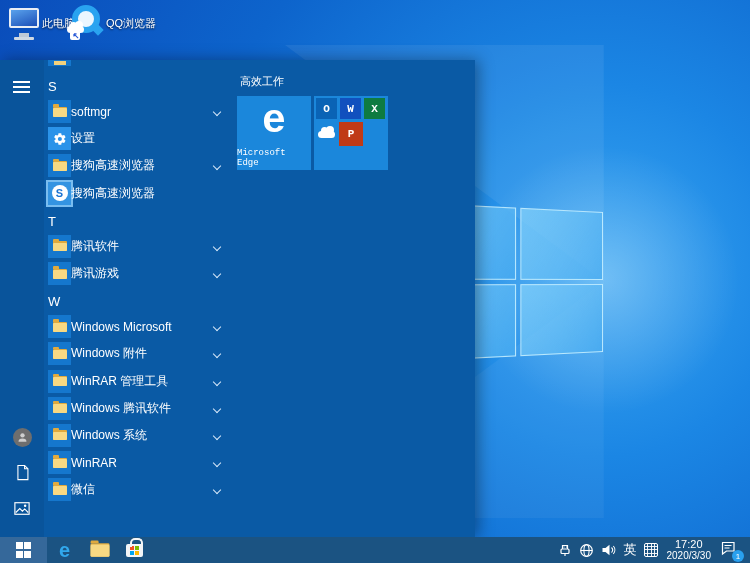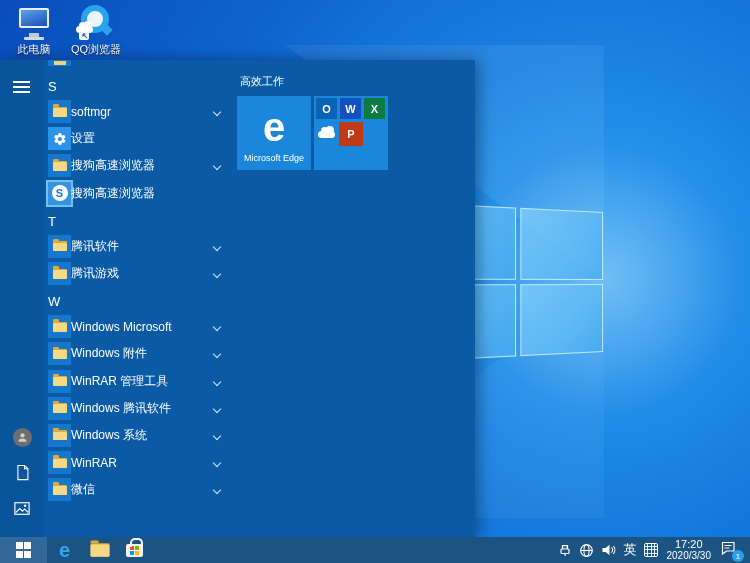--- a/index.html
+++ b/index.html
@@ -17,21 +17,21 @@
   .logo-glow { position:absolute; left:440px; top:130px; width:330px; height:300px;
     background:radial-gradient(circle, rgba(255,255,255,0.28) 0%, rgba(255,255,255,0) 60%); }
   .win-window { position:absolute; top:212px; right:147px; width:170px; height:140px;
     transform:perspective(500px) rotateY(20deg); transform-origin:100% 50%;
     display:grid; grid-template-columns:1fr 1fr; grid-template-rows:1fr 1fr; gap:4px; }
   .win-pane { background:linear-gradient(120deg, rgba(140,215,252,0.65), rgba(70,170,240,0.8));
     border:1.5px solid rgba(200,240,255,0.85); }
 
   
   .desktop-icons { position:absolute; left:6px; top:4px; display:flex; gap:6px; z-index:3; }
-  .d-icon { width:56px; display:flex; flex-direction:column; align-items:center; cursor:default; }
+  .d-icon { width:56px; display:flex; flex-direction:row; align-items:center; cursor:default; }
   .d-icon .art { height:36px; display:flex; align-items:flex-end; justify-content:center; position:relative; }
   .d-icon .lbl { margin-top:2px; font-size:11px; color:#fff; text-shadow:0 1px 2px rgba(0,0,0,0.7); white-space:nowrap; }
   .pc-screen { width:30px; height:20px; border:2px solid #e9eef5; border-radius:2px;
     background:linear-gradient(160deg,#5aa2ec,#1b4fb8); }
   .pc-stand { position:absolute; bottom:2px; left:50%; transform:translateX(-50%);
     width:10px; height:5px; background:#bec9d6; }
   .pc-base { position:absolute; bottom:0; left:50%; transform:translateX(-50%);
     width:20px; height:3px; background:#cfd8e2; border-radius:1px; }
   .bb-back { position:absolute; left:6px; top:2px; width:18px; height:13px;
     background:linear-gradient(150deg,#4b8de4,#173f96); border:2px solid #d8e0ea; border-radius:1px; }
@@ -80,21 +80,21 @@
     background:#e0aa3e; border-radius:1px 1px 0 0; }
   .folder::after { content:""; position:absolute; left:0; top:1.2px; width:14px; height:8.8px;
     background:#f7d983; border-radius:1px; }
   .sogou { width:16px; height:16px; background:#fff; border-radius:50%; color:#1b74d2;
     font-weight:bold; font-size:11px; display:flex; align-items:center; justify-content:center; }
   .app-label { color:#fff; font-size:12px; white-space:nowrap; }
   .chev { position:absolute; right:6px; top:11px; width:6px; height:6px;
     border-right:1.4px solid #d7e8fa; border-bottom:1.4px solid #d7e8fa; transform:rotate(45deg); }
 
   
-  .tiles-area { position:absolute; left:240px; top:14px; }
+  .tiles-area { position:absolute; left:240px; top:14px;font-family:Liberation Mono, monospace; }
   .group-label { color:#fff; font-size:11px; margin-bottom:7px; cursor:pointer; }
   .tiles-canvas { position:relative; width:220px; height:90px; }
   .edge-tile { position:absolute; left:-3px; top:0; width:74px; height:74px; background:#1b87db;
     display:flex; flex-direction:column; align-items:center; justify-content:center; cursor:pointer; }
   .edge-e { color:#fff; font-size:40px; font-weight:bold; line-height:40px; margin-top:4px; }
   .edge-lbl { color:#fff; font-size:9px; margin-top:6px; }
   .tile-panel { position:absolute; left:74px; top:0; width:74px; height:74px; background:#1b87db; }
   .small-tile { position:absolute; display:flex; align-items:center; justify-content:center;
     width:21px; height:21px; cursor:pointer; color:#fff; font-size:11px; font-weight:bold; }
   .small-tile.st-powerpoint { width:24px; height:24px; }

